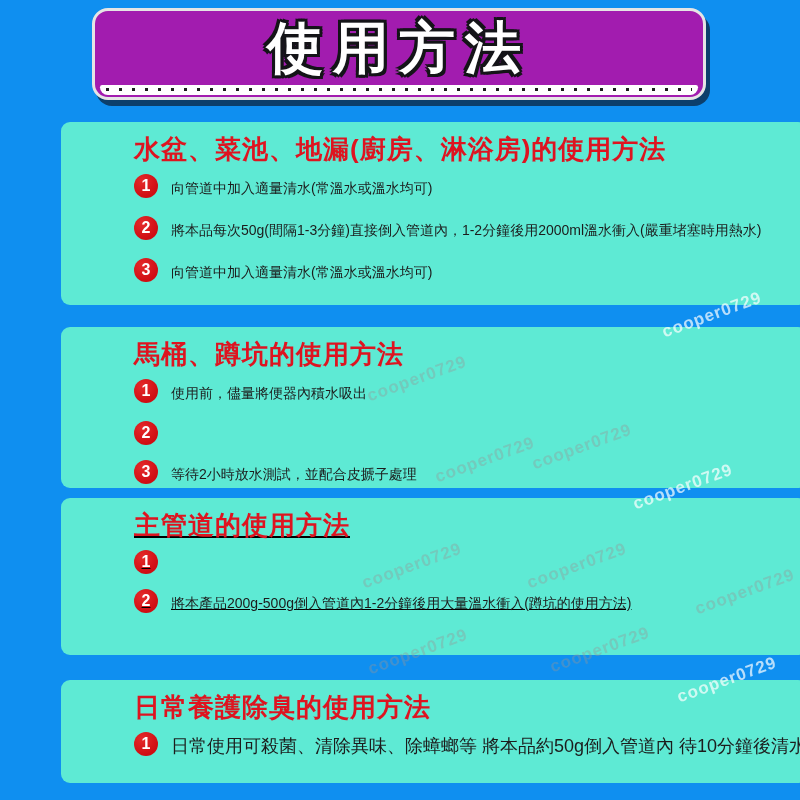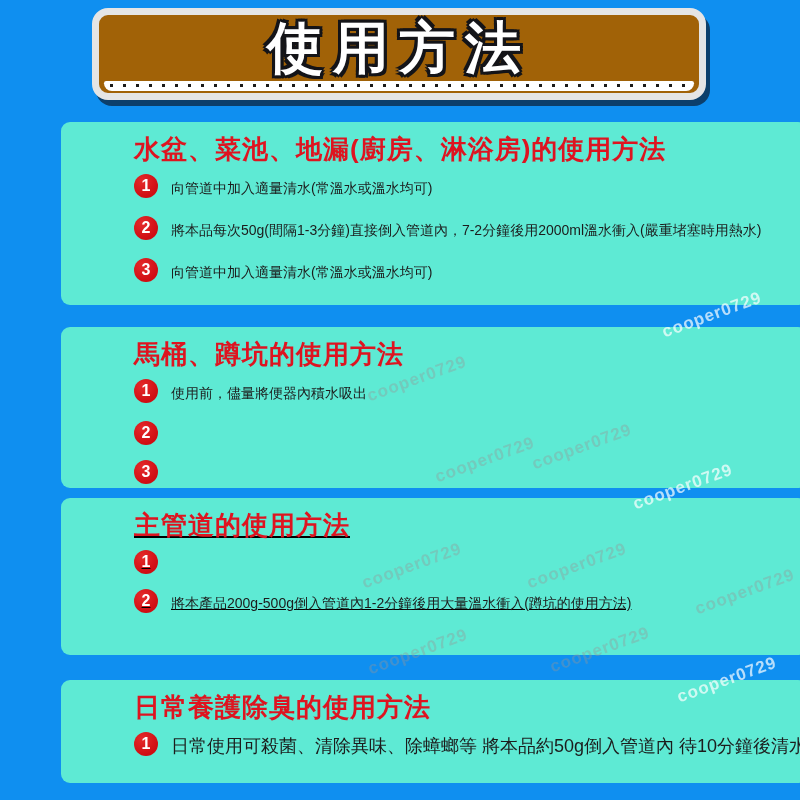--- a/index.html
+++ b/index.html
@@ -4,21 +4,21 @@
 <style>
   html,body{margin:0;padding:0;}
   body{
     width:800px;height:800px;position:relative;overflow:hidden;
     background:#0F8FF0;
     font-family:"Liberation Sans",sans-serif;
   }
   
   .banner{
     position:absolute;left:92px;top:8px;width:614px;height:92px;
-    background:#a16207;border:7px solid #e5e5e5;border-radius:16px;
+    background:#a21caf;border:3px solid #e5e5e5;border-radius:16px;
     box-shadow:4px 6px 0 rgba(10,10,18,0.6);
     box-sizing:border-box;display:flex;align-items:center;justify-content:center;
   }
   .banner-title{
     font-size:56px;font-weight:900;letter-spacing:10px;color:#ffffff;
     margin-bottom:10px;
     text-shadow:
       -3px -3px 0 #141418, 3px -3px 0 #141418,
       -3px  3px 0 #141418, 3px  3px 0 #141418,
       -3px  0   0 #141418, 3px  0   0 #141418,
@@ -75,39 +75,40 @@
 </div>
 
 <div class="card card1">
   <h2 class="card-heading">水盆、菜池、地漏(廚房、淋浴房)的使用方法</h2>
   <div class="step">
     <span class="badge">1</span>
     <span class="step-text">向管道中加入適量清水(常溫水或溫水均可)</span>
   </div>
   <div class="step">
     <span class="badge">2</span>
-    <span class="step-text">將本品每次50g(間隔1-3分鐘)直接倒入管道內，7-2分鐘後用2000ml溫水衝入(嚴重堵塞時用熱水)</span>
+    <span class="step-text">將本品每次50g(間隔1-3分鐘)直接倒入管道內，1-2分鐘後用2000ml溫水衝入(嚴重堵塞時用熱水)</span>
   </div>
   <div class="step">
     <span class="badge">3</span>
     <span class="step-text">向管道中加入適量清水(常溫水或溫水均可)</span>
   </div>
 </div>
 
 <div class="card card2">
   <h2 class="card-heading">馬桶、蹲坑的使用方法</h2>
   <div class="step">
     <span class="badge">1</span>
     <span class="step-text">使用前，儘量將便器內積水吸出</span>
   </div>
   <div class="step">
     <span class="badge">2</span>
   </div>
   <div class="step">
     <span class="badge">3</span>
+    <span class="step-text">等待2小時放水測試，並配合皮搋子處理</span>
   </div>
 </div>
 
 <div class="card card3">
   <h2 class="card-heading">主管道的使用方法</h2>
   <div class="step">
     <span class="badge">1</span>
   </div>
   <div class="step">
     <span class="badge">2</span>

